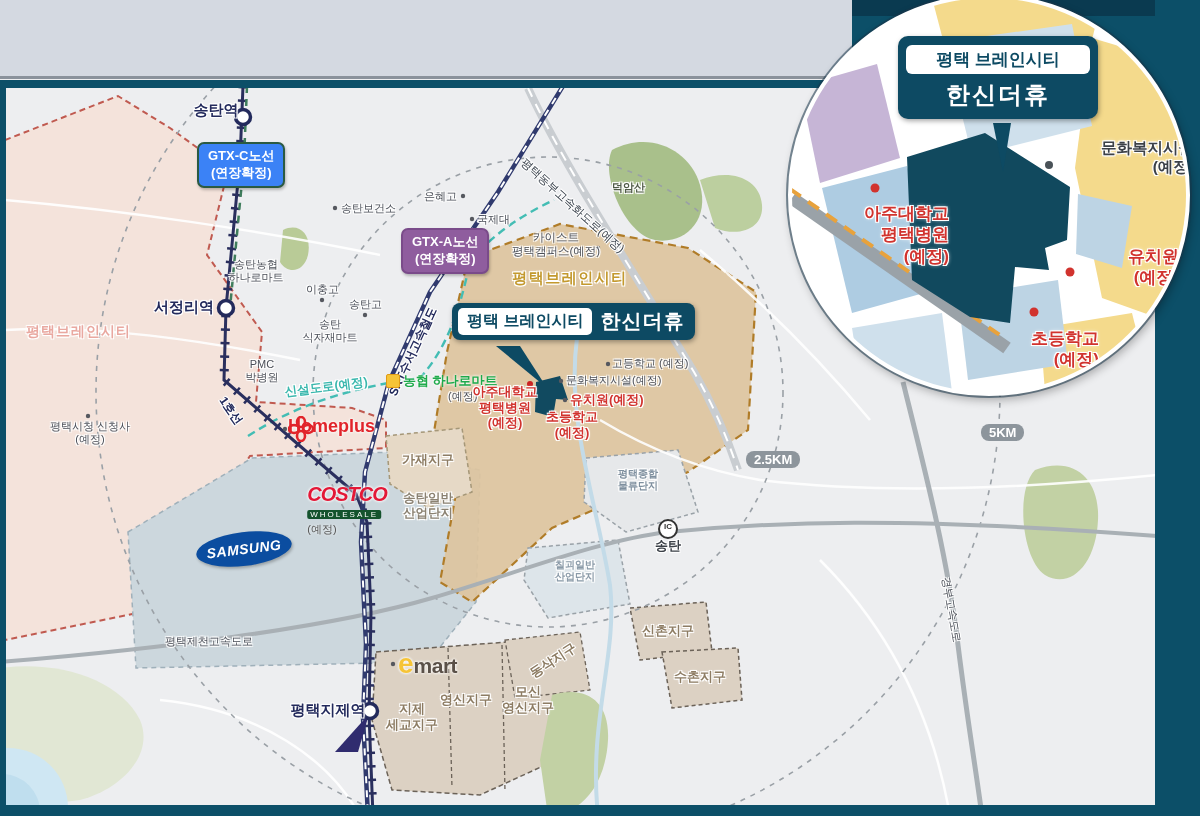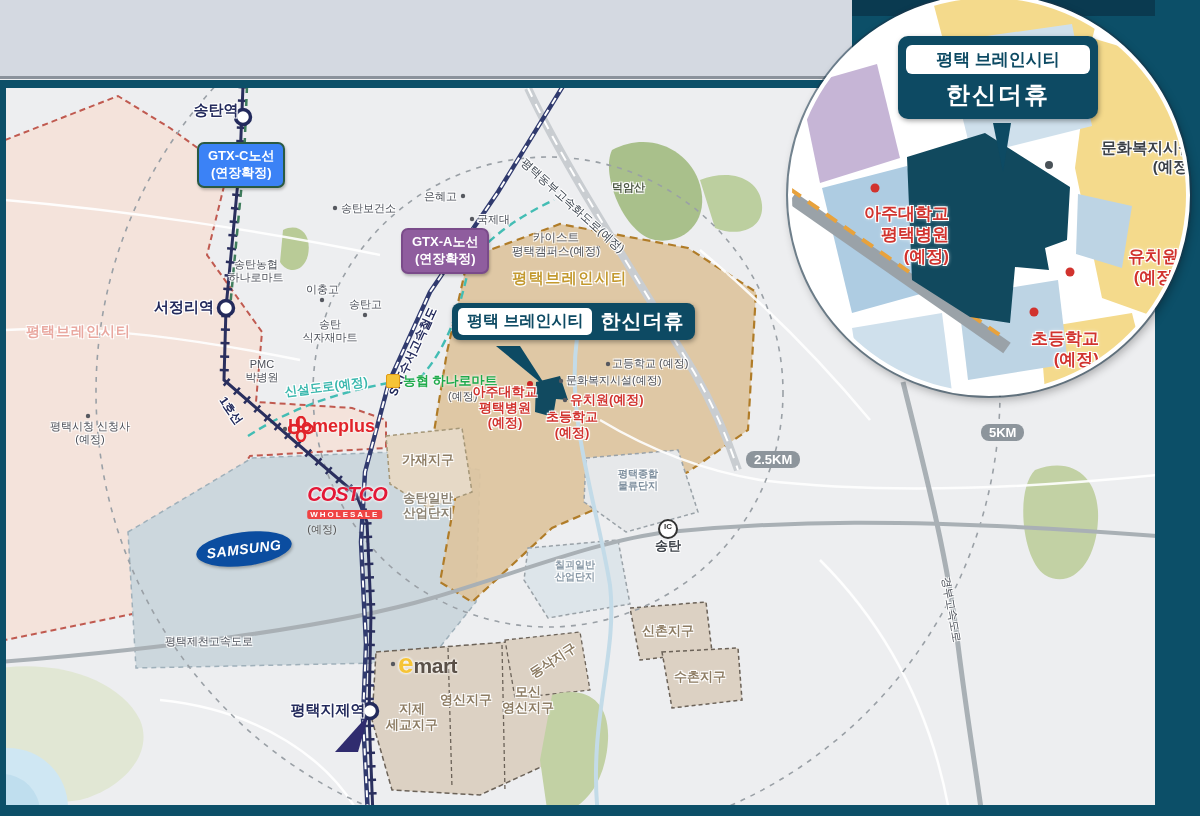--- a/index.html
+++ b/index.html
@@ -33,21 +33,21 @@
   .callout{position:absolute;z-index:5;background:#0d4a63;border-radius:8px;display:flex;align-items:center;
            gap:8px;padding:5px 11px 5px 6px;box-shadow:1px 2px 5px rgba(0,0,0,.35);}
   .cwhite{background:#fff;color:#0d4a63;font-weight:bold;font-size:16px;padding:3px 9px;border-radius:5px;white-space:nowrap;}
   .cname{color:#fff;font-weight:bold;font-size:20px;white-space:nowrap;letter-spacing:1px;}
   
   .homeplus{position:absolute;z-index:4;display:flex;align-items:center;gap:5px;color:#e1242a;
             font-weight:bold;font-size:18px;text-shadow:0 0 3px #fff,0 0 3px #fff;}
   .costco{position:absolute;z-index:4;transform:translateX(-50%);}
   .costco .c1{color:#e31837;font-weight:bold;font-style:italic;font-size:20px;letter-spacing:-1px;line-height:.9;
               text-shadow:0 0 3px #fff,0 0 3px #fff;}
-  .costco .c2{background:#ef4444;color:#fff;font-weight:bold;font-size:8px;letter-spacing:2px;
+  .costco .c2{background:#14532d;color:#fff;font-weight:normal;font-size:8px;letter-spacing:2px;
               padding:0 3px;border-radius:2px;display:inline-block;margin-top:1px;}
   .costco .c3{color:#555;font-size:11px;margin-top:1px;text-shadow:0 0 3px #fff;}
   .samsung{position:absolute;z-index:4;width:96px;height:34px;background:#0b4da0;border-radius:50%;
            transform:rotate(-7deg);display:flex;align-items:center;justify-content:center;
            color:#fff;font-weight:bold;font-style:italic;font-size:14px;letter-spacing:.5px;
            box-shadow:1px 2px 3px rgba(0,0,0,.25);}
   .emart{position:absolute;z-index:4;display:flex;align-items:baseline;text-shadow:0 0 3px #fff,0 0 3px #fff;}
   .emart .e{color:#f6c437;font-weight:bold;font-size:28px;line-height:1;}
   .emart .m{color:#5a5048;font-weight:bold;font-size:21px;letter-spacing:-.5px;text-align:right;}
   .hanaro{position:absolute;z-index:4;display:flex;align-items:center;gap:3px;color:#1faa4b;

